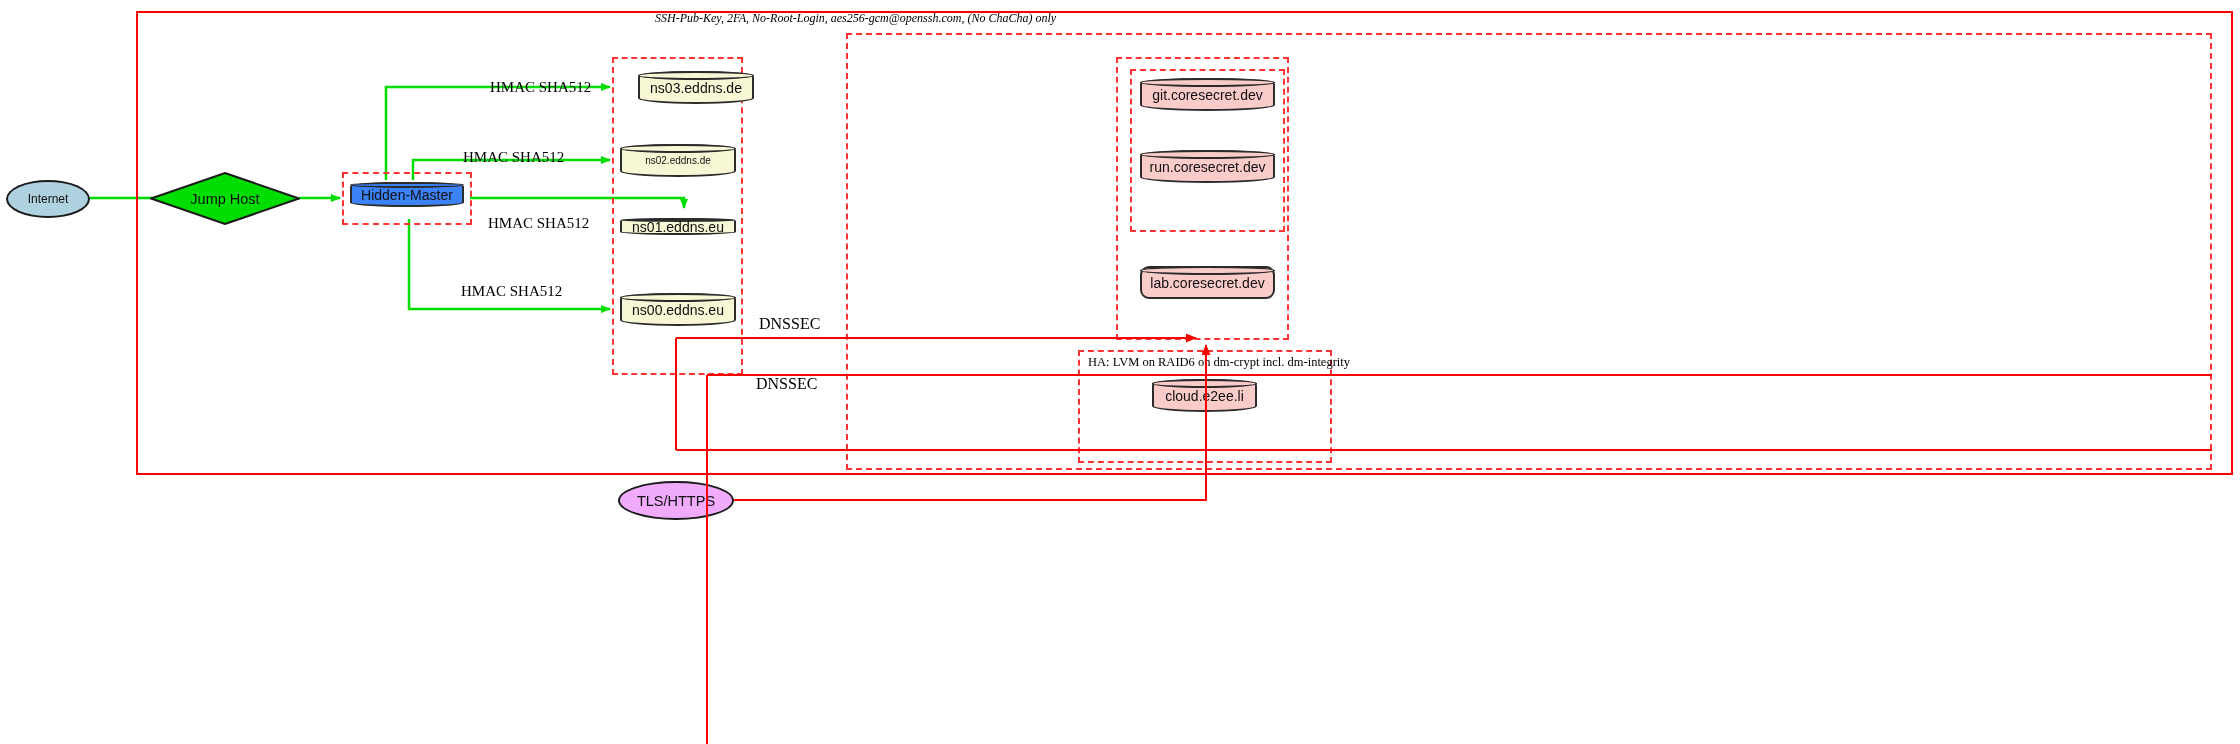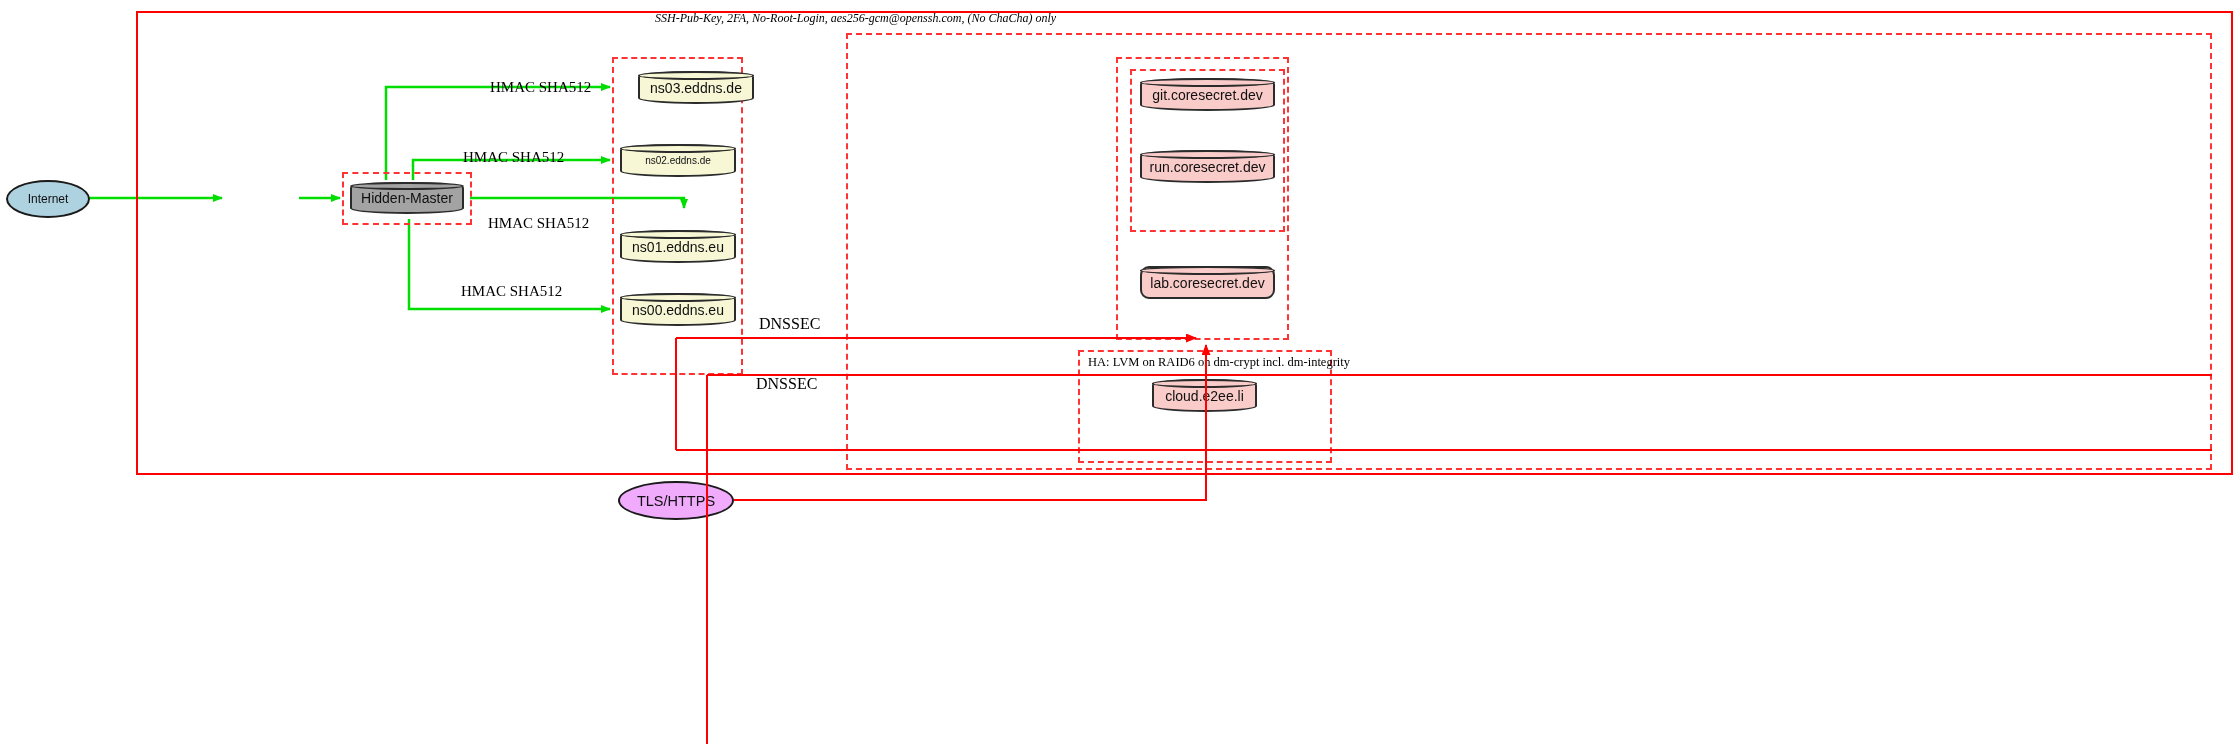--- a/index.html
+++ b/index.html
@@ -184,34 +184,40 @@
 
     <g>
       <path d="M136,475 L136,475" stroke="#ff0000" stroke-width="2" fill="none"></path>
     </g>
   </svg>
 
   <div class="ellipse" style="left:6px; top:180px; width:84px; height:38px; background:#aed2e0; font-size:12px;">
     <span>Internet</span>
   </div>
 
-
-  <div class="cyl" style="left:350px; top:182px; width:114px; height:32px; background:#a3a3a3; font-size:14px;">
+  <div class="diamond-wrap" style="left:150px; top:172px; width:150px; height:53px;">
+    <svg width="150" height="53" viewBox="0 0 150 53">
+      <polygon points="75,1 149,26.5 75,52 1,26.5" fill="#00dd00" stroke="#1a1a1a" stroke-width="2"></polygon>
+    </svg>
+    <div class="diamond-label" style="font-size:14.5px;">Jump Host</div>
+  </div>
+
+  <div class="cyl" style="left:350px; top:182px; width:114px; height:25px; background:#3b82f6; font-size:14px;">
     <span class="cyl-text">Hidden-Master</span>
   </div>
 
   <div class="cyl" style="left:620px; top:71px; width:116px; height:33px; background:#f7f7d6; font-size:14px;margin-left:18px;">
     <span class="cyl-text">ns03.eddns.de</span>
   </div>
 
   <div class="cyl" style="left:620px; top:144px; width:116px; height:33px; background:#f7f7d6; font-size:10px;">
     <span class="cyl-text">ns02.eddns.de</span>
   </div>
 
-  <div class="cyl" style="left:620px; top:218px; width:116px; height:33px; background:#f7f7d6; font-size:14px;margin-top:12px;">
+  <div class="cyl" style="left:620px; top:218px; width:116px; height:17px; background:#f7f7d6; font-size:14px;">
     <span class="cyl-text">ns01.eddns.eu</span>
   </div>
 
   <div class="cyl" style="left:620px; top:293px; width:116px; height:33px; background:#f7f7d6; font-size:14px;">
     <span class="cyl-text">ns00.eddns.eu</span>
   </div>
 
   <div class="cyl" style="left:1140px; top:78px; width:135px; height:33px; background:#f9ccca; font-size:14px;">
     <span class="cyl-text">git.coresecret.dev</span>
   </div>

